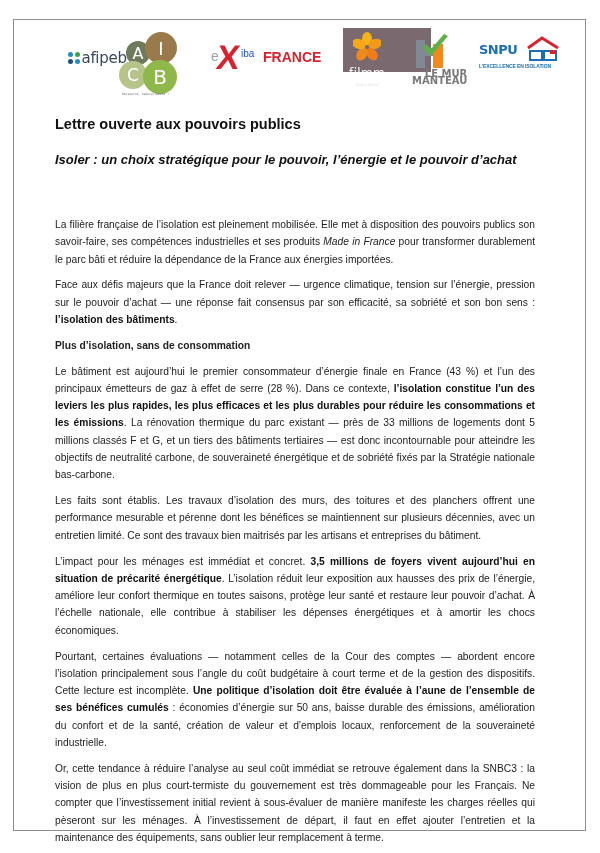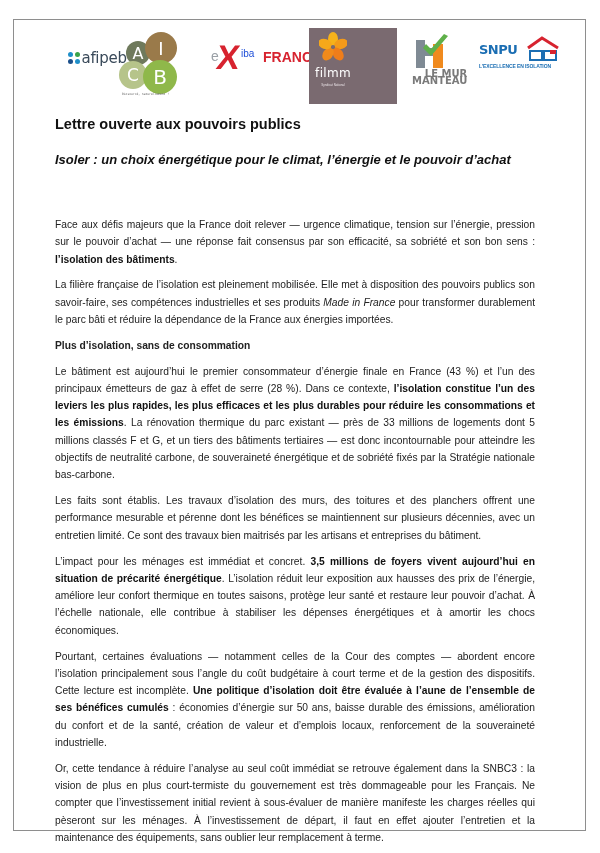--- a/index.html
+++ b/index.html
@@ -23,21 +23,21 @@
   .aicb .tag { position: absolute; left: 8px; top: 60px; font-size: 3px; color: #666; white-space: nowrap; font-family: "DejaVu Sans Mono", monospace; }
 
   
   .exiba { left: 197px; top: 20px; height: 40px; width: 100px; }
   .exiba .x { position: absolute; left: 6px; top: 0; font-size: 34px; font-weight: bold; color: #d7232f; font-family: "Liberation Sans", sans-serif; line-height: 34px; transform: skewX(-8deg); }
   .exiba .e { position: absolute; left: 0; top: 8px; font-size: 14px; color: #9aa0a6; }
   .exiba .iba { position: absolute; left: 30px; top: 8px; font-size: 10px; color: #1d4ed8; }
   .exiba .fr { position: absolute; left: 48px; top: 9px; font-size: 14px; color: #d7232f; font-weight: bold; }
 
   
-  .filmm { left: 295px; top: 8px; width: 48px; height: 76px; background: #7a6a70; }
+  .filmm { left: 329px; top: 8px; width: 48px; height: 44px; background: #7a6a70; }
   .filmm .flower { position: absolute; left: 10px; top: 4px; width: 28px; height: 30px; }
   .filmm .name { position: absolute; left: 0; width: 48px; top: 38px; text-align: center; color: #fff; font-size: 12px; font-family: "DejaVu Sans", sans-serif; letter-spacing: 0.3px; }
   .filmm .sub { position: absolute; left: 0; width: 48px; top: 55px; text-align: center; color: #e8e0e4; font-size: 3px; }
 
   
   .mur { left: 398px; top: 14px; width: 48px; height: 60px; }
   .mur .label { position: absolute; left: 0; top: 36px; font-size: 10px; line-height: 7px; color: #7a7a7a; font-weight: bold; font-family: "DejaVu Sans", sans-serif; text-align: right; }
 
   
   .snpu { left: 460px; top: 16px; width: 110px; height: 40px; }
@@ -118,24 +118,24 @@
         <rect x="6" y="15" width="12" height="9" stroke="#1b6eb3" stroke-width="2" fill="none"></rect>
         <rect x="20" y="15" width="12" height="9" stroke="#1b6eb3" stroke-width="2" fill="none"></rect>
         <rect x="26" y="14" width="6" height="4" fill="#d7232f"></rect>
       </svg>
       <span class="sub">L'EXCELLENCE EN ISOLATION</span>
     </div>
   </div>
 </div>
 
 <h1 class="title">Lettre ouverte aux pouvoirs publics</h1>
-<h2 class="subtitle">Isoler : un choix énergétique pour le climat, l’énergie et le pouvoir d’achat</h2>
+<h2 class="subtitle">Isoler : un choix stratégique pour le pouvoir, l’énergie et le pouvoir d’achat</h2>
 
 <div class="body">
+  <p><span>La filière française de l’isolation est pleinement mobilisée. Elle met à disposition des pouvoirs publics son savoir-faire, ses compétences industrielles et ses produits </span><i>Made in France</i><span> pour transformer durablement le parc bâti et réduire la dépendance de la France aux énergies importées.</span></p>
   <p><span>Face aux défis majeurs que la France doit relever — urgence climatique, tension sur l’énergie, pression sur le pouvoir d’achat — une réponse fait consensus par son efficacité, sa sobriété et son bon sens : </span><b>l’isolation des bâtiments</b><span>.</span></p>
-  <p><span>La filière française de l’isolation est pleinement mobilisée. Elle met à disposition des pouvoirs publics son savoir-faire, ses compétences industrielles et ses produits </span><i>Made in France</i><span> pour transformer durablement le parc bâti et réduire la dépendance de la France aux énergies importées.</span></p>
   <p class="heading">Plus d’isolation, sans de consommation</p>
   <p><span>Le bâtiment est aujourd’hui le premier consommateur d’énergie finale en France (43 %) et l’un des principaux émetteurs de gaz à effet de serre (28 %). Dans ce contexte, </span><b>l’isolation constitue l’un des leviers les plus rapides, les plus efficaces et les plus durables pour réduire les consommations et les émissions</b><span>. La rénovation thermique du parc existant — près de 33 millions de logements dont 5 millions classés F et G, et un tiers des bâtiments tertiaires — est donc incontournable pour atteindre les objectifs de neutralité carbone, de souveraineté énergétique et de sobriété fixés par la Stratégie nationale bas-carbone.</span></p>
   <p><span>Les faits sont établis. Les travaux d’isolation des murs, des toitures et des planchers offrent une performance mesurable et pérenne dont les bénéfices se maintiennent sur plusieurs décennies, avec un entretien limité. Ce sont des travaux bien maitrisés par les artisans et entreprises du bâtiment.</span></p>
   <p><span>L’impact pour les ménages est immédiat et concret. </span><b>3,5 millions de foyers vivent aujourd’hui en situation de précarité énergétique</b><span>. L’isolation réduit leur exposition aux hausses des prix de l’énergie, améliore leur confort thermique en toutes saisons, protège leur santé et restaure leur pouvoir d’achat. À l’échelle nationale, elle contribue à stabiliser les dépenses énergétiques et à amortir les chocs économiques.</span></p>
   <p><span>Pourtant, certaines évaluations — notamment celles de la Cour des comptes — abordent encore l’isolation principalement sous l’angle du coût budgétaire à court terme et de la gestion des dispositifs. Cette lecture est incomplète. </span><b>Une politique d’isolation doit être évaluée à l’aune de l’ensemble de ses bénéfices cumulés</b><span> : économies d’énergie sur 50 ans, baisse durable des émissions, amélioration du confort et de la santé, création de valeur et d’emplois locaux, renforcement de la souveraineté industrielle.</span></p>
   <p><span>Or, cette tendance à réduire l’analyse au seul coût immédiat se retrouve également dans la SNBC3 : la vision de plus en plus court-termiste du gouvernement est très dommageable pour les Français. Ne compter que l’investissement initial revient à sous-évaluer de manière manifeste les charges réelles qui pèseront sur les ménages. À l’investissement de départ, il faut en effet ajouter l’entretien et la maintenance des équipements, sans oublier leur remplacement à terme.</span></p>
 </div>
 
 </body></html>

